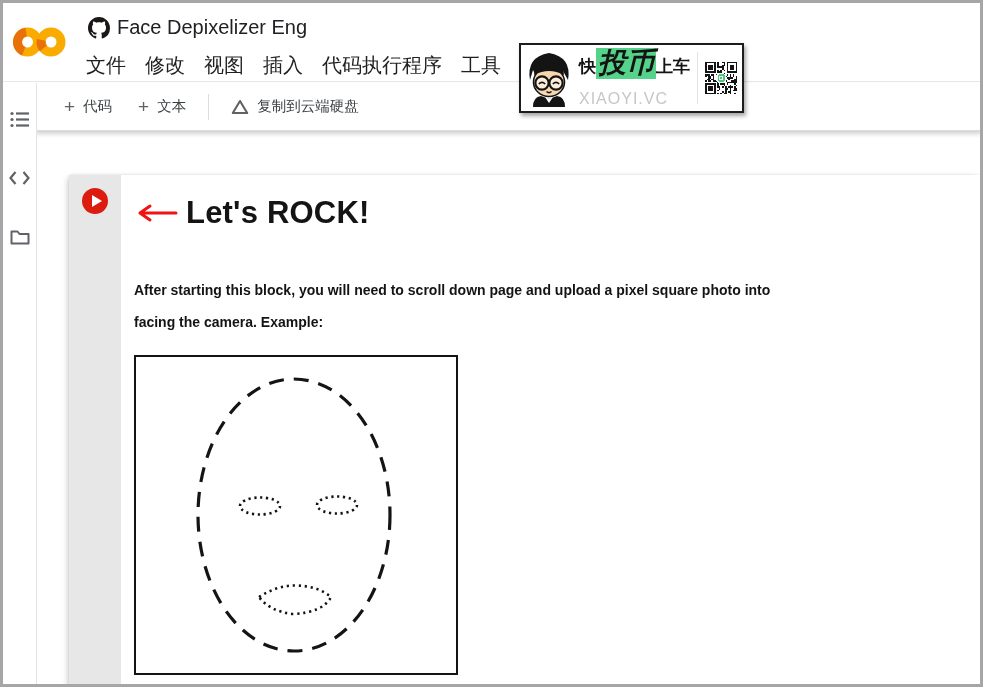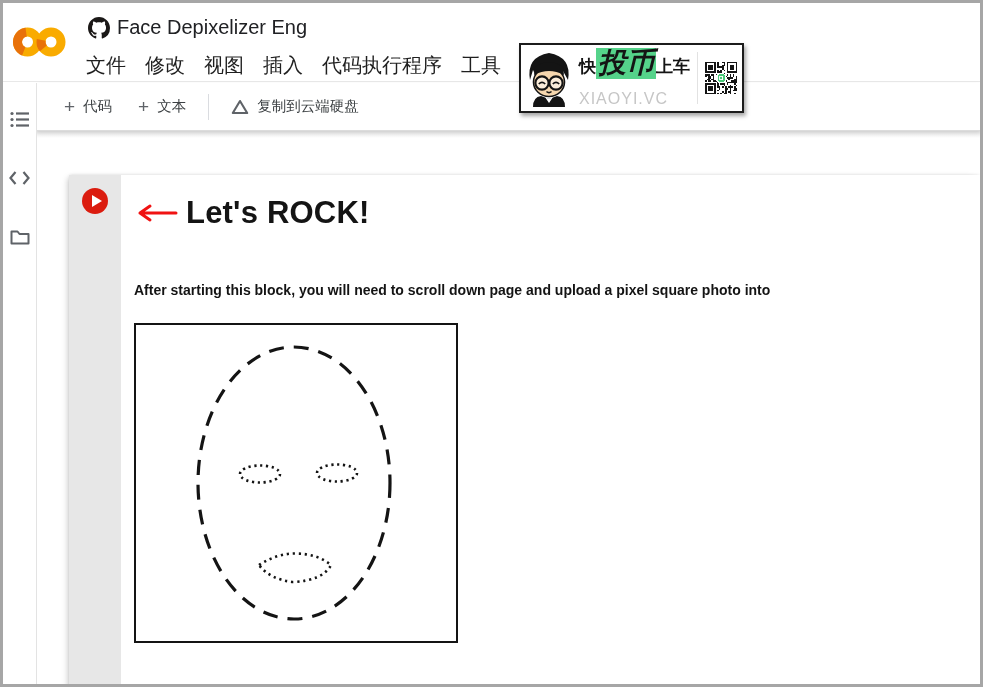--- a/index.html
+++ b/index.html
@@ -340,20 +340,21 @@
 
         <div class="md-h1">
           <svg width="44" height="22" viewBox="0 0 44 22">
             <path d="M42,11 H6 M6,11 L16,4 M6,11 L16,18" fill="none" stroke="var(--arrow-red)" stroke-width="3" stroke-linecap="round" stroke-linejoin="round"></path>
           </svg>
           <span class="h1-text">Let's ROCK!</span>
         </div>
 
         <div class="md-par">
           <div class="par-line">After starting this block, you will need to scroll down page and upload a pixel square photo into</div>
+          <div class="par-line">facing the camera. Example:</div>
         </div>
 
         <figure class="example-figure">
           <svg width="320" height="316" viewBox="0 0 320 316">
             <ellipse cx="158" cy="158" rx="96" ry="136" fill="none" stroke="#141414" stroke-width="3.2" stroke-dasharray="15 10"></ellipse>
             <ellipse cx="124" cy="149" rx="20" ry="8.5" fill="none" stroke="#141414" stroke-width="2.6" stroke-dasharray="2.2 3.6"></ellipse>
             <ellipse cx="201" cy="148" rx="20" ry="8.5" fill="none" stroke="#141414" stroke-width="2.6" stroke-dasharray="2.2 3.6"></ellipse>
             <path d="M123,240 Q141,228.5 159,228.5 Q181,228.5 195,240 Q187,255.5 157,257 Q134,254.5 123,240 Z" fill="none" stroke="#141414" stroke-width="2.6" stroke-dasharray="2.2 3.8"></path>
           </svg>
         </figure>

